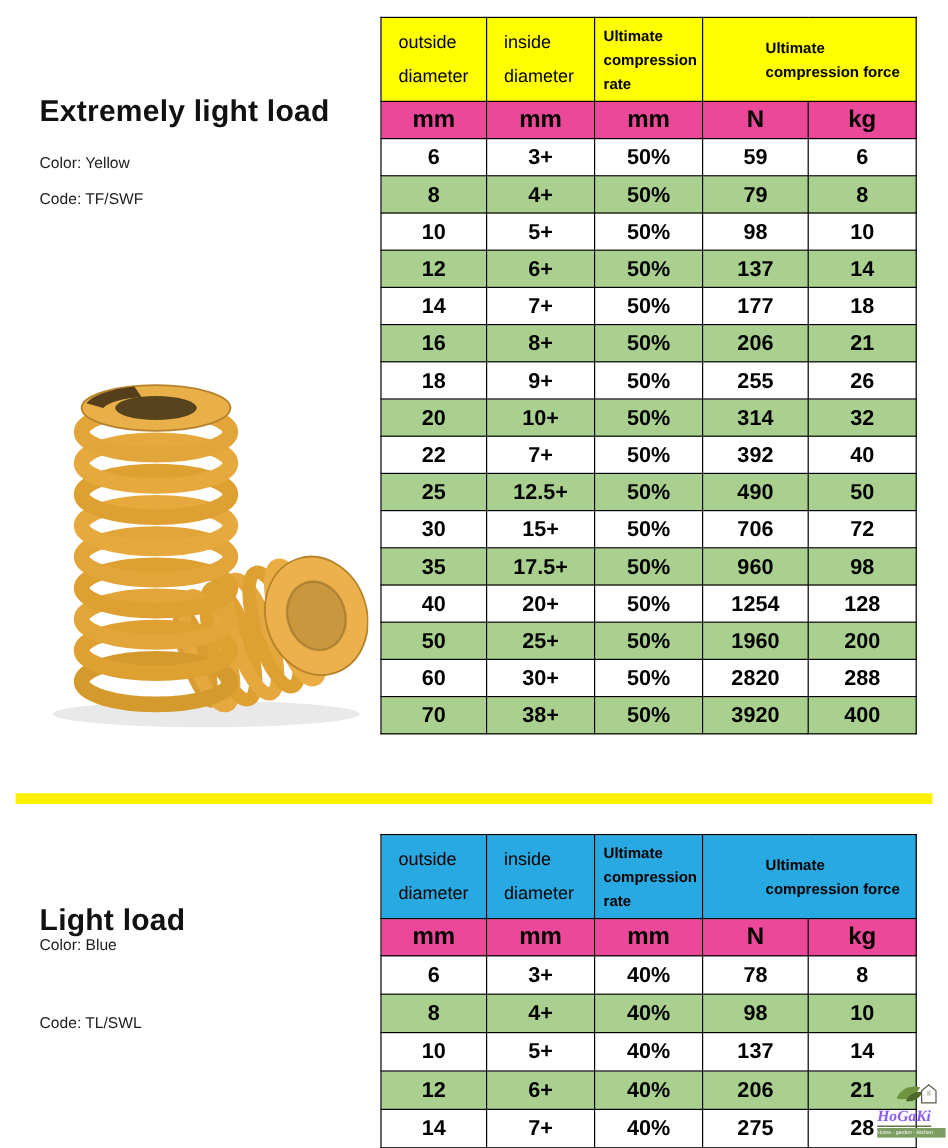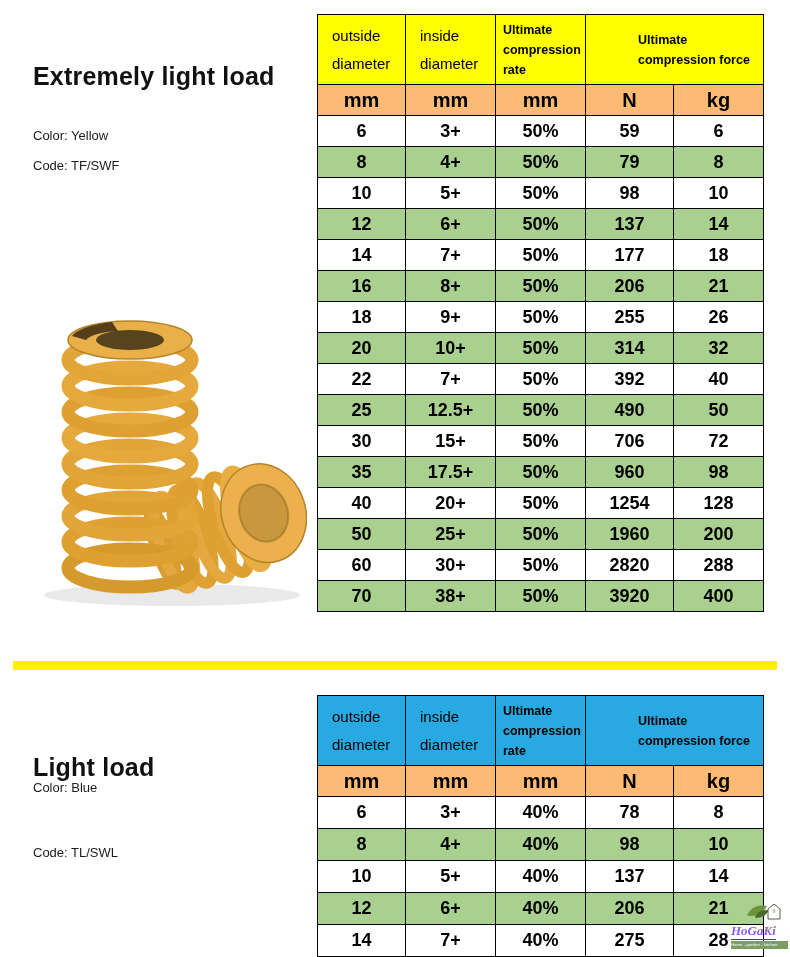--- a/index.html
+++ b/index.html
@@ -1,35 +1,35 @@
 <!DOCTYPE html>
 <html style="--header-yellow: #FFFF00; --header-blue: #29A9E1; --row-alt-green: #A9D08E; --divider-yellow: #FFF000;"><head>
 <meta charset="utf-8">
 <style>
   html,body{margin:0;padding:0;background:#fff;}
   .page{position:relative;width:790px;height:957px;background:#fff;overflow:hidden;
         font-family:"Liberation Sans","DejaVu Sans",sans-serif;color:#000;}
 
   
   .heading{position:absolute;left:33px;font-size:25px;font-weight:700;color:#111;letter-spacing:0.2px;}
-  .h1{top:62px;} .h2{top:753px;}
+  .h1{top:79px;} .h2{top:753px;}
   .meta{position:absolute;left:33px;font-size:13px;color:#1c1c1c;}
   .m1a{top:128px;} .m1b{top:158px;} .m2a{top:780px;} .m2b{top:845px;}
 
   
   .spec-table{position:absolute;left:317px;width:446px;border-collapse:collapse;table-layout:fixed;}
   .tb1{top:14px;} .tb2{top:695px;}
   .spec-table th,.spec-table td{border:1px solid #000;padding:0;vertical-align:middle;}
   .spec-table .hd{height:69px;font-size:15px;font-weight:400;}
   .t-yellow .hd{background:var(--header-yellow);}
   .t-blue .hd{background:var(--header-blue);}
   .hd.dia{text-align:left;padding-left:14px;line-height:1.85;}
   .hd.ult{text-align:left;padding-left:7px;font-size:12.5px;font-weight:600;line-height:1.6;}
   .hd.force{padding-left:52px;}
-  .units th{height:30px;background:#fdba74;font-size:20px;font-weight:700;text-align:center;}
+  .units th{height:30px;background:#ec4899;font-size:20px;font-weight:700;text-align:center;}
   .spec-table td{height:30px;font-size:18px;font-weight:700;text-align:center;background:#fff;}
   .t-blue td{height:31px;}
   .spec-table tbody tr:nth-child(even) td{background:var(--row-alt-green);}
 
   
   .divider{position:absolute;left:13px;top:661px;width:764px;height:9px;background:var(--divider-yellow);}
 
   
   .spring-img{position:absolute;left:22px;top:290px;width:285px;height:320px;}
 

